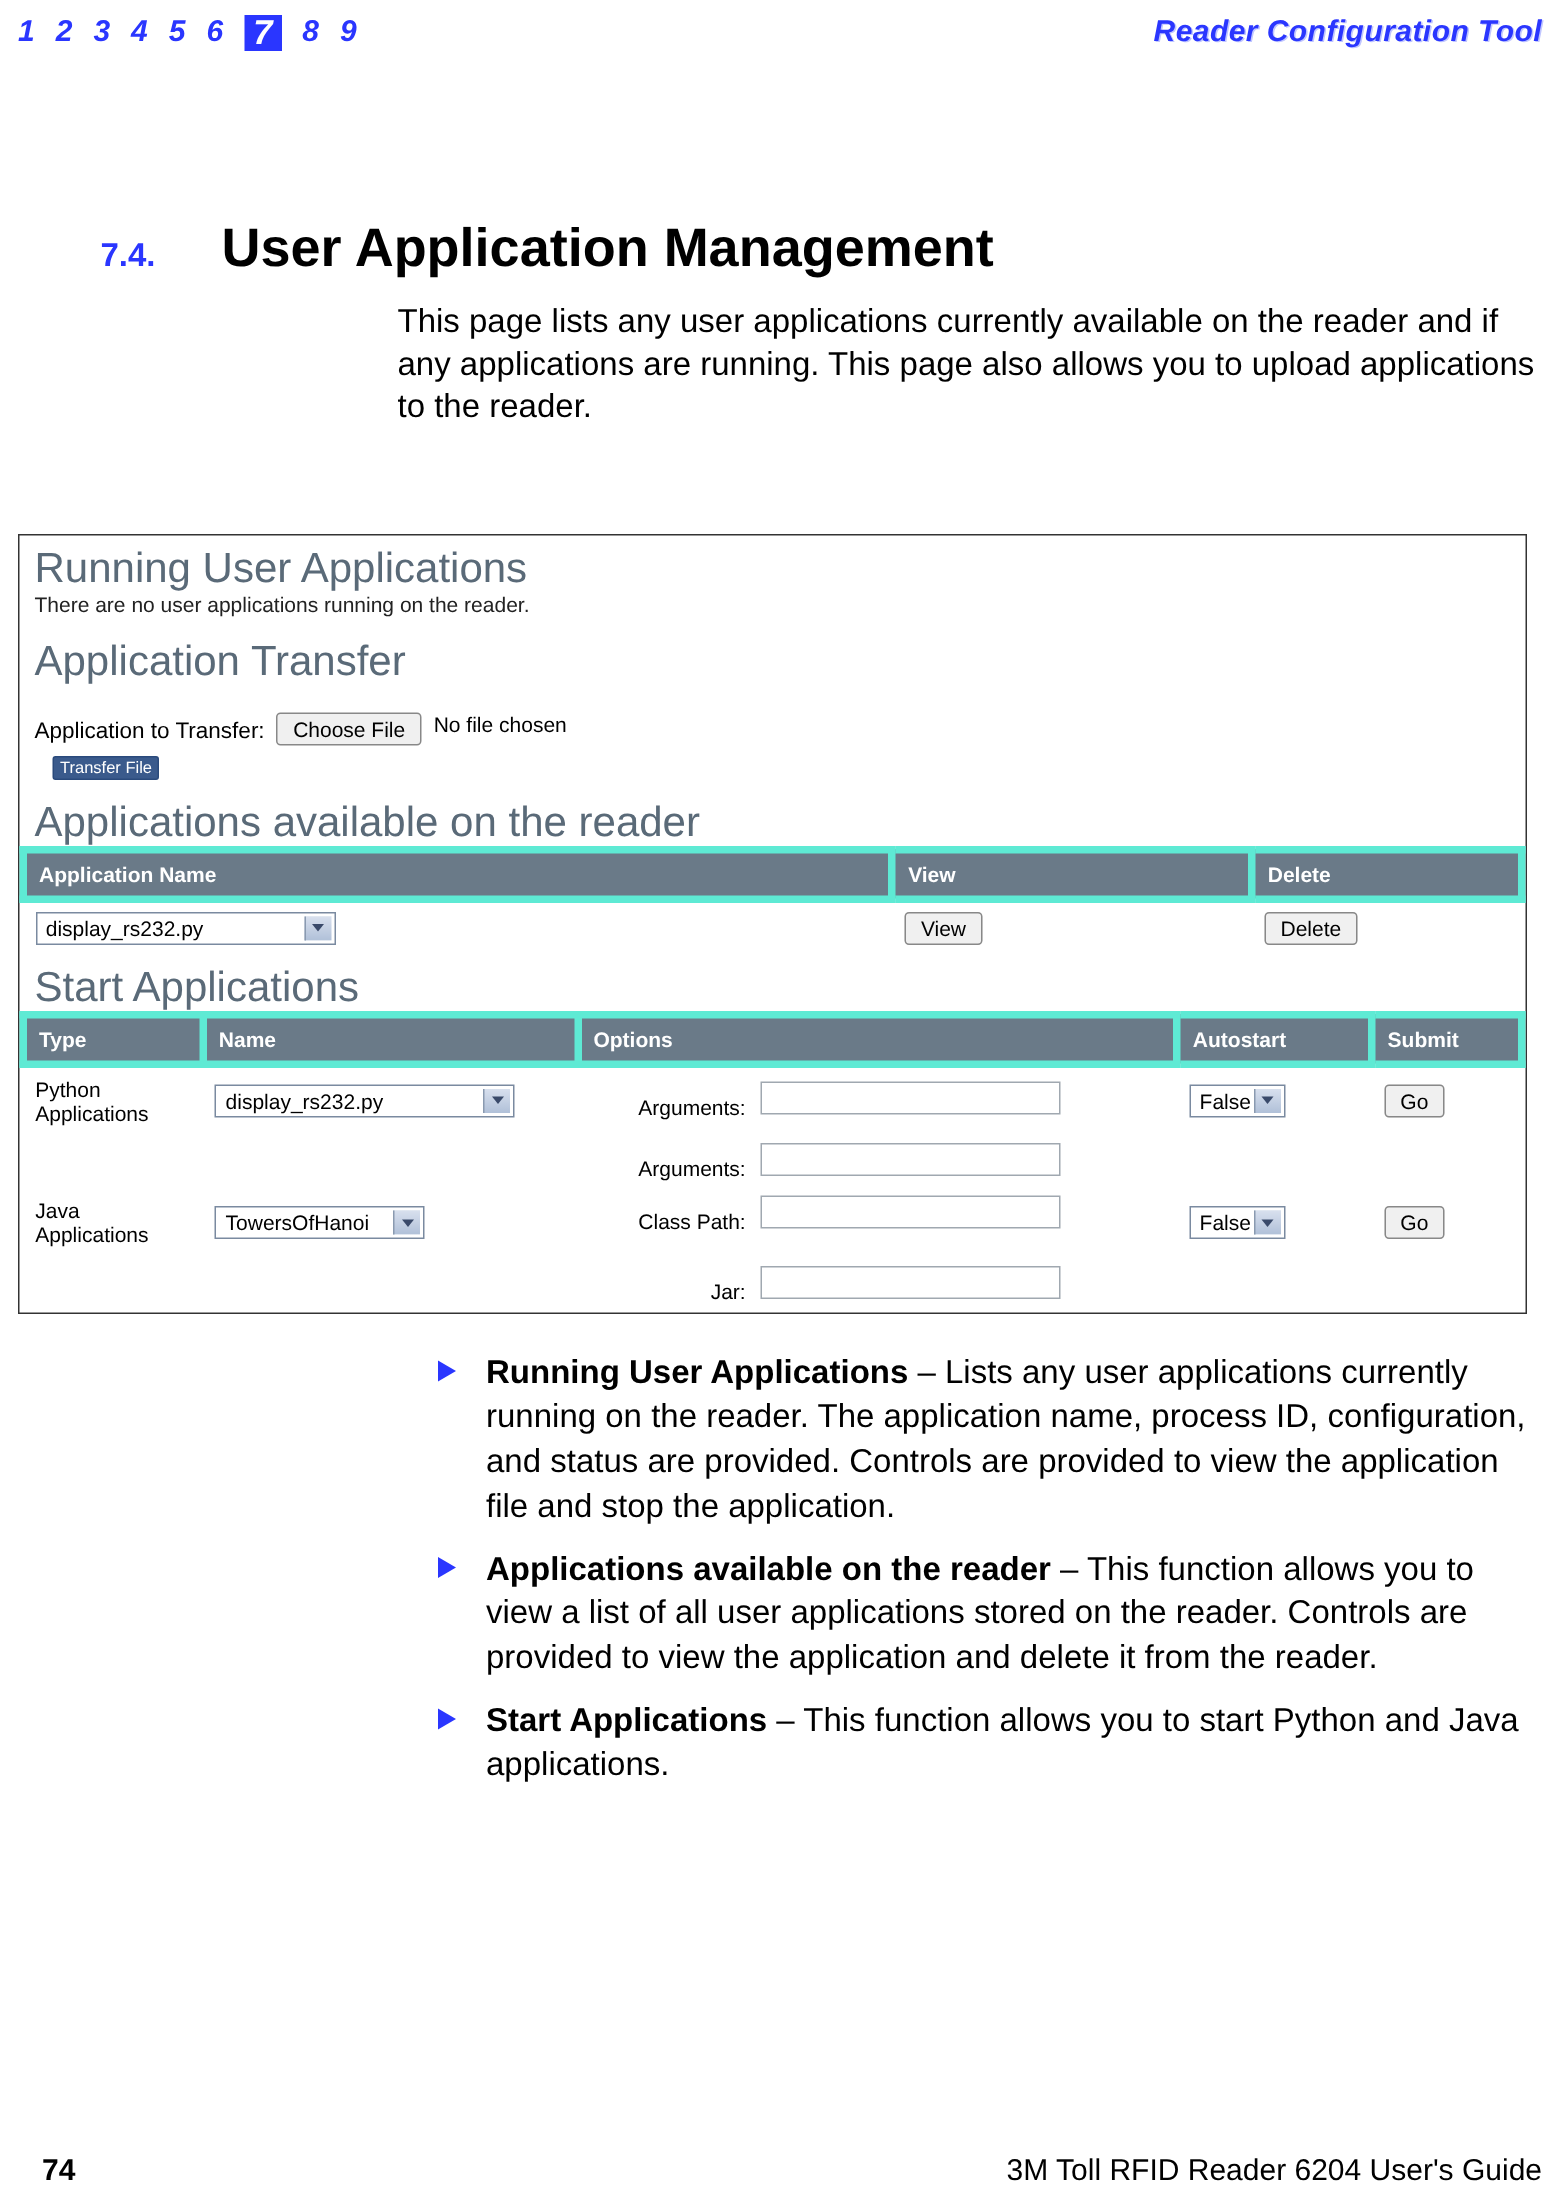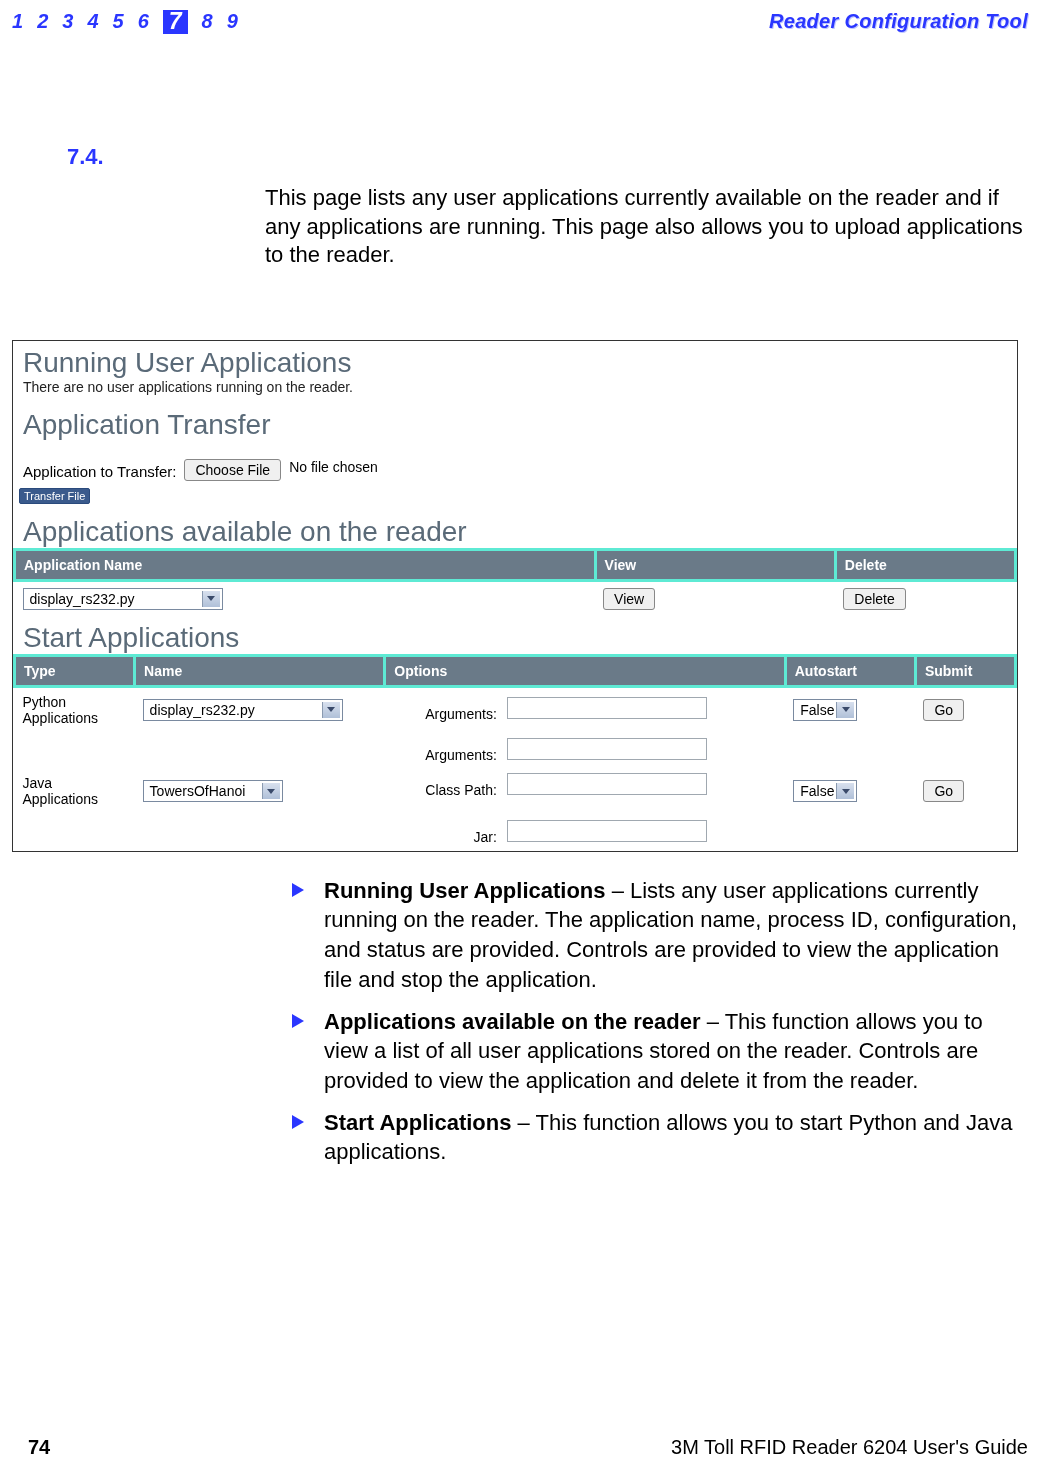--- a/index.html
+++ b/index.html
@@ -88,30 +88,30 @@
     padding: 2px 10px;
     border-radius: 3px;
   }
   .btn-blue {
     background: #3a5a8c;
     color: #fff;
     font-size: 11px;
     padding: 1px 4px;
     border: 1px solid #2a4a7c;
     border-radius: 2px;
-    margin: 4px 0 6px 6px;
+    margin: 4px 0 6px 22px;
     display: inline-block;
   }
   .thead {
     background: #6a7a88;
     color: #fff;
     font-weight: bold;
     font-size: 15px;
   }
-  .thead td { padding: 6px 8px; border: 3px solid #5eead4; }
+  .thead td { padding: 6px 8px; border: 5px solid #5eead4; }
   table.shot-table { width: 100%; border-collapse: collapse; }
   .shot-table td { padding: 6px 8px; font-size: 14px; vertical-align: middle; }
   .sel {
     border: 1px solid #7a8aa0;
     background: #fff;
     font-size: 14px;
     padding: 2px 22px 2px 6px;
     position: relative;
     display: inline-block;
     min-width: 150px;
@@ -175,20 +175,21 @@
       <span class="tab tab-current">7</span>
       <span class="tab">8</span>
       <span class="tab">9</span>
     </div>
     <div class="tool-name">Reader Configuration Tool</div>
   </div>
 
   <div class="content">
     <div class="heading-row">
       <span class="sec-num">7.4.</span>
+      <span class="sec-title">User Application Management</span>
     </div>
     <p class="intro">This page lists any user applications currently available on the reader and if any applications are running. This page also allows you to upload applications to the reader.</p>
   </div>
 
   <div class="shot">
     <div class="shot-h1">Running User Applications</div>
     <div class="shot-sub">There are no user applications running on the reader.</div>
 
     <div class="shot-h1">Application Transfer</div>
     <div style="height:18px;"></div>

